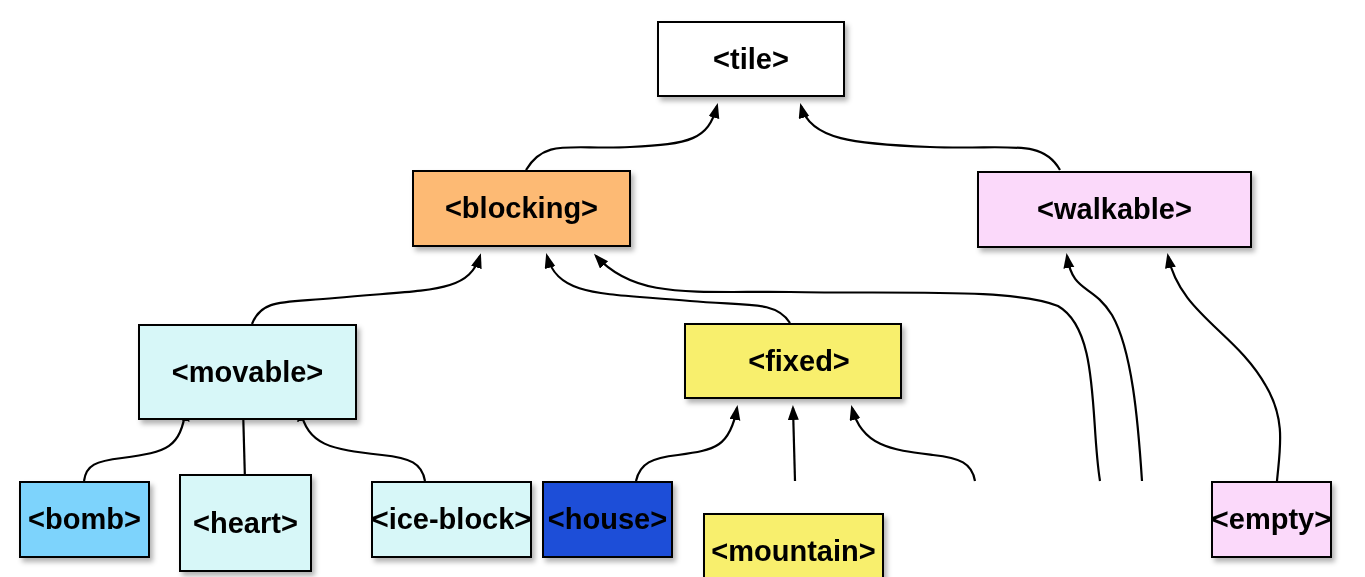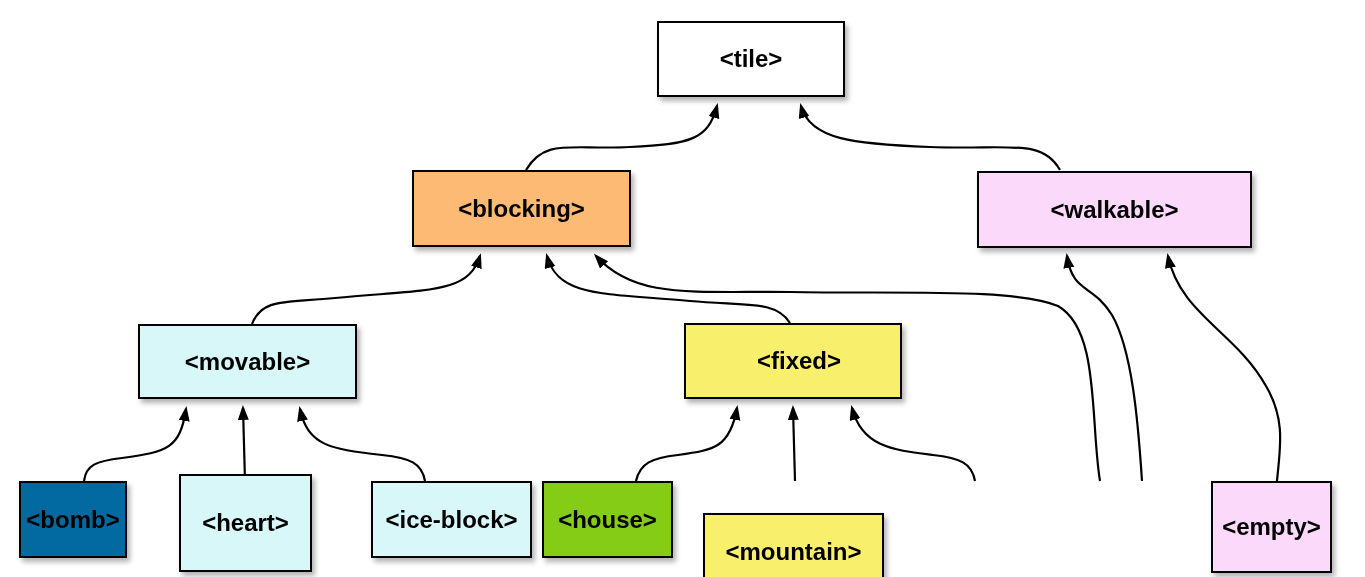--- a/index.html
+++ b/index.html
@@ -23,21 +23,21 @@
   }
   .node {
     position: absolute;
     box-sizing: border-box;
     border: 2.5px solid #000000;
     background: #ffffff;
     display: flex;
     align-items: center;
     justify-content: center;
     font-weight: bold;
-    font-size: 24px;
+    font-size: 29px;
     color: #000000;
     box-shadow: 3px 4px 5px rgba(0,0,0,0.30);
     white-space: nowrap;
   }
   .edge {
     fill: none;
     stroke: #000000;
     stroke-width: 2.2;
   }
 </style>
@@ -72,47 +72,47 @@
   </div>
 
   <div class="node" style="left: 412px; top: 170px; width: 219px; height: 77px; background-color: #fdba74;">
     <span>&lt;blocking&gt;</span>
   </div>
 
   <div class="node" style="left: 977px; top: 171px; width: 275px; height: 77px; background-color: rgb(251, 217, 250);">
     <span>&lt;walkable&gt;</span>
   </div>
 
-  <div class="node" style="left: 138px; top: 324px; width: 219px; height: 75px; background-color: rgb(215, 247, 248);">
+  <div class="node" style="left: 138px; top: 324px; width: 219px; height: 96px; background-color: rgb(215, 247, 248);">
     <span>&lt;movable&gt;</span>
   </div>
 
   <div class="node" style="left: 684px; top: 323px; width: 218px; height: 76px; background-color: rgb(248, 239, 109); padding-left: 12px;">
     <span>&lt;fixed&gt;</span>
   </div>
 
-  <div class="node" style="left: 19px; top: 481px; width: 108px; height: 77px; background-color: #0369a1; align-items: center;">
+  <div class="node" style="left: 19px; top: 481px; width: 131px; height: 77px; background-color: #7dd3fc; align-items: center;">
     <span>&lt;bomb&gt;</span>
   </div>
 
   <div class="node" style="left: 179px; top: 474px; width: 133px; height: 98px; background-color: rgb(215, 247, 248);">
     <span>&lt;heart&gt;</span>
   </div>
 
   <div class="node" style="left: 342px; top: 481px; width: 161px; height: 77px; background-color: rgb(215, 247, 248); margin-left: 29px;">
     <span>&lt;ice-block&gt;</span>
   </div>
 
-  <div class="node" style="left: 542px; top: 481px; width: 131px; height: 77px; background-color: #84cc16;">
+  <div class="node" style="left: 542px; top: 481px; width: 131px; height: 77px; background-color: #1d4ed8;">
     <span>&lt;house&gt;</span>
   </div>
 
   <div class="node" style="left: 703px; top: 481px; width: 181px; height: 77px; background-color: rgb(248, 239, 109); margin-top: 32px;">
     <span>&lt;mountain&gt;</span>
   </div>
 
 
 
-  <div class="node" style="left: 1211px; top: 481px; width: 121px; height: 92px; background-color: rgb(251, 217, 250); text-align: center;">
+  <div class="node" style="left: 1211px; top: 481px; width: 121px; height: 77px; background-color: rgb(251, 217, 250); text-align: center;">
     <span>&lt;empty&gt;</span>
   </div>
 
 </div>
 
 </body></html>

